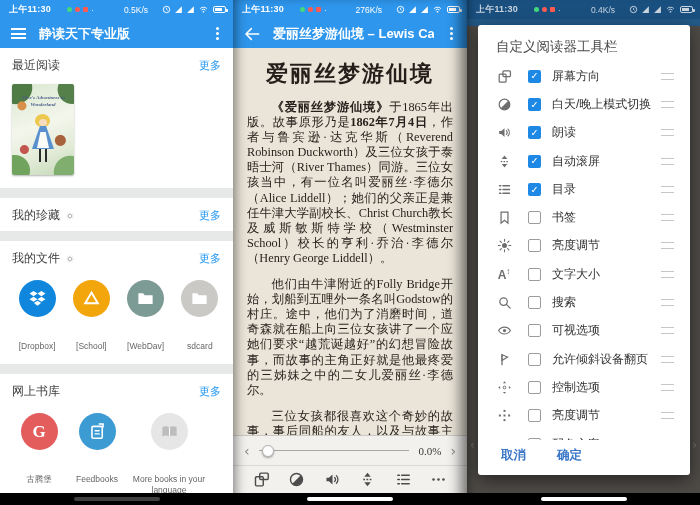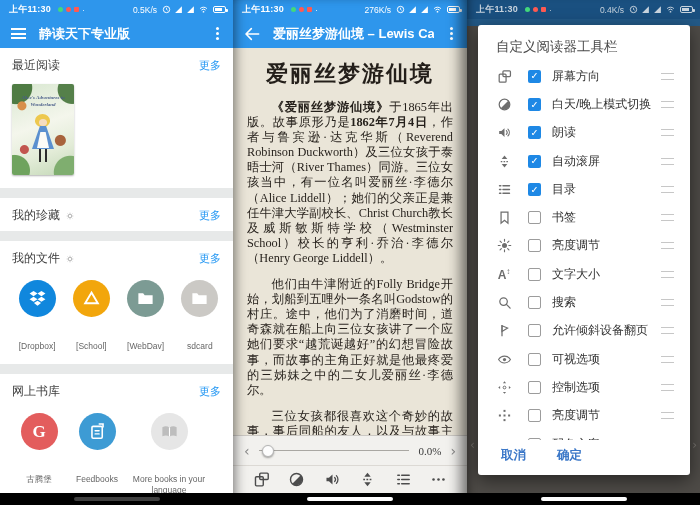--- a/index.html
+++ b/index.html
@@ -10,21 +10,21 @@
   .panel.left{width:233px;background:#eef0f0}
   .panel.middle{width:234px;background:#eae5d8}
   .panel.middle::after{content:"";position:absolute;inset:0;pointer-events:none;z-index:40;
     box-shadow:inset 10px 0 12px -8px rgba(0,0,0,.5), inset -14px 0 14px -8px rgba(0,0,0,.55)}
   .panel.right{width:233px;background:#4e4b47}
   .panel.right::after{content:"";position:absolute;inset:0;pointer-events:none;z-index:40;
     box-shadow:inset 8px 0 10px -7px rgba(0,0,0,.45)}
 
   
   .status-bar{height:19px;display:flex;align-items:center;padding:0 7px 0 9px;color:#fff;
-    font-size:9px;gap:5px;flex:0 0 auto}
+    font-size:9px;gap:14px;flex:0 0 auto}
   .left .status-bar,.middle .status-bar{background:#2e96ec}
   .right .status-bar{background:#1a5080;color:#c9d4de}
   .sb-time{font-weight:bold;letter-spacing:.2px}
   .sb-dots{display:flex;align-items:center;gap:3px;margin-left:2px}
   .dot{width:5px;height:5px;border-radius:50%;display:inline-block}
   .sq{width:5px;height:5px;border-radius:1px;display:inline-block}
   .dot.g{background:#43d97c}.dot.r{background:#ff5a52}.sq.r{background:#ff5a52}
   .sb-spacer{flex:1}
   .sb-speed{font-size:8.5px}
   .sb-ics{display:flex;align-items:center;gap:3px}
@@ -531,37 +531,37 @@
                   <path d="M15 15l6 6" stroke="currentColor" stroke-width="2" stroke-linecap="round"></path>
                 </svg>
               </span>
               <span class="cb off"></span>
               <span class="dlg-label">搜索</span>
               <span class="handle"></span>
             </div>
             <div class="dlg-row">
               <span class="dlg-icon">
                 <svg viewBox="0 0 24 24">
+                  <path d="M2.5 12S6 6.5 12 6.5 21.5 12 21.5 12 18 17.5 12 17.5 2.5 12 2.5 12z" fill="none" stroke="currentColor" stroke-width="1.8"></path>
+                  <circle cx="12" cy="12" r="2.6" fill="currentColor"></circle>
+                </svg>
+              </span>
+              <span class="cb off"></span>
+              <span class="dlg-label">可视选项</span>
+              <span class="handle"></span>
+            </div>
+            <div class="dlg-row">
+              <span class="dlg-icon">
+                <svg viewBox="0 0 24 24">
                   <path d="M8 3v18" stroke="currentColor" stroke-width="2"></path>
                   <path d="M8 4.5l9 3.5-9 5.5z" fill="none" stroke="currentColor" stroke-width="1.8"></path>
                 </svg>
               </span>
               <span class="cb off"></span>
               <span class="dlg-label">允许倾斜设备翻页</span>
-              <span class="handle"></span>
-            </div>
-            <div class="dlg-row">
-              <span class="dlg-icon">
-                <svg viewBox="0 0 24 24">
-                  <path d="M2.5 12S6 6.5 12 6.5 21.5 12 21.5 12 18 17.5 12 17.5 2.5 12 2.5 12z" fill="none" stroke="currentColor" stroke-width="1.8"></path>
-                  <circle cx="12" cy="12" r="2.6" fill="currentColor"></circle>
-                </svg>
-              </span>
-              <span class="cb off"></span>
-              <span class="dlg-label">可视选项</span>
               <span class="handle"></span>
             </div>
             <div class="dlg-row">
               <span class="dlg-icon">
                 <svg viewBox="0 0 24 24">
                   <path d="M12 2l2.5 3h-5zM12 22l-2.5-3h5zM2 12l3-2.5v5zM22 12l-3 2.5v-5z" fill="currentColor"></path>
                   <circle cx="12" cy="12" r="2.2" fill="none" stroke="currentColor" stroke-width="1.6"></circle>
                 </svg>
               </span>
               <span class="cb off"></span>

